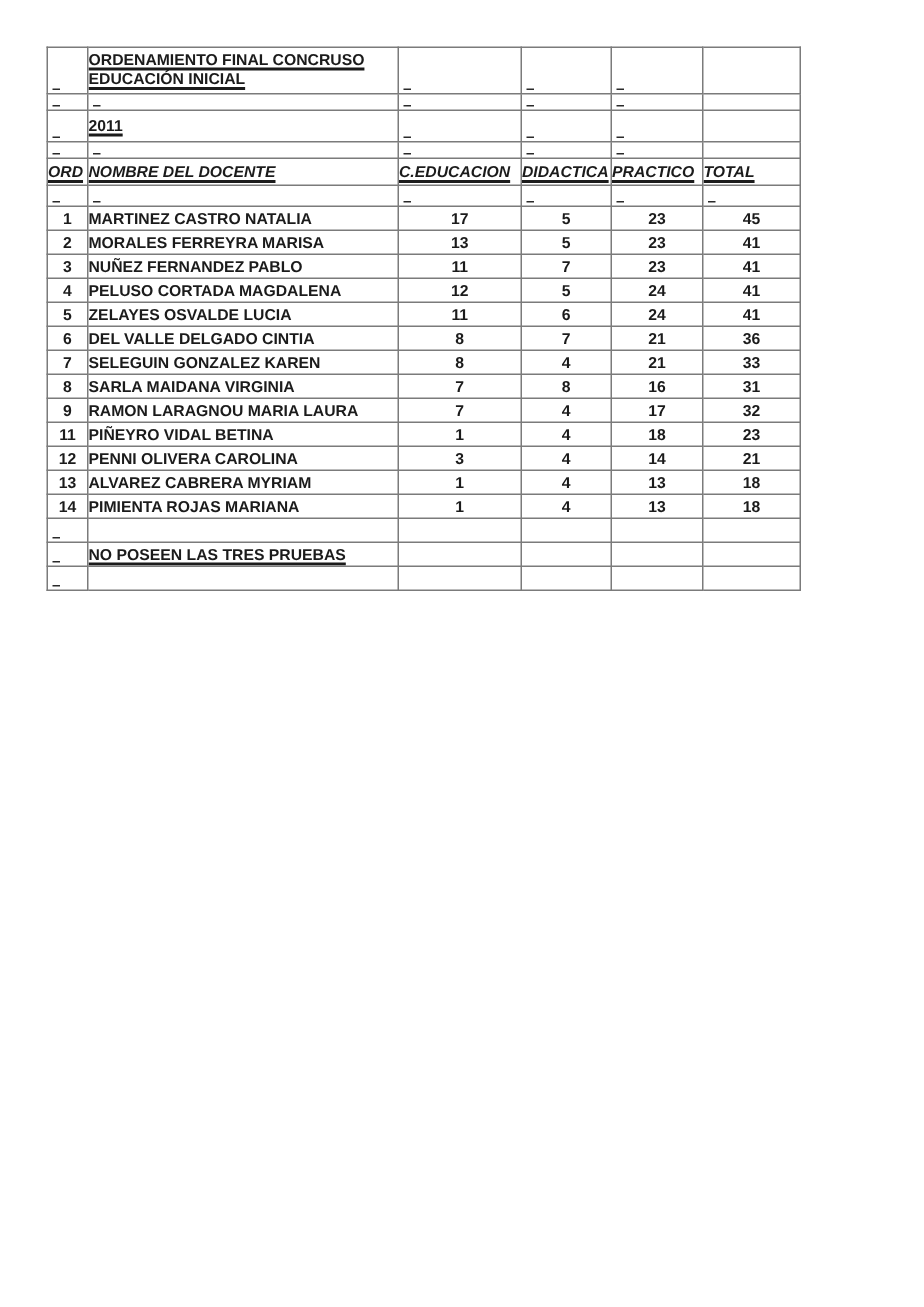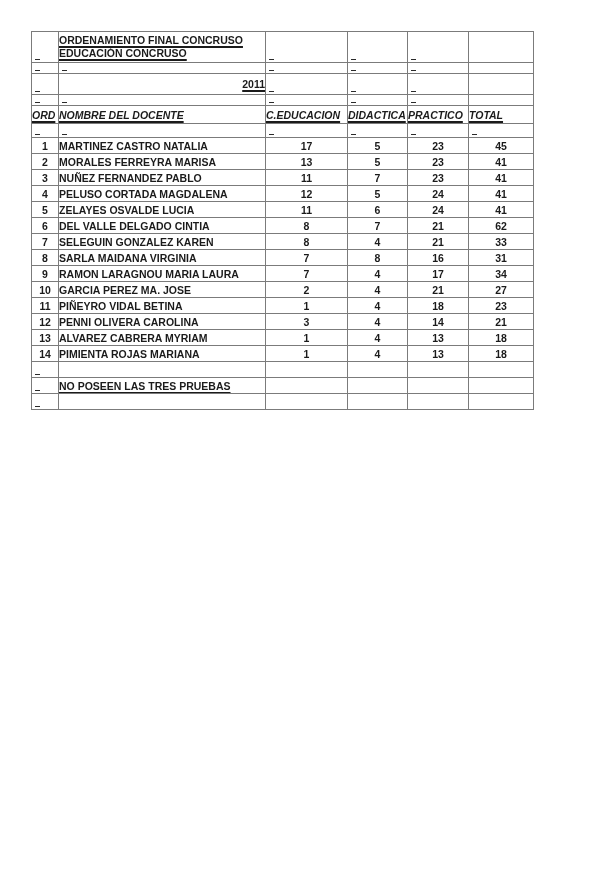--- a/index.html
+++ b/index.html
@@ -31,21 +31,21 @@
     padding: 0;
     position: relative;
     vertical-align: middle;
     overflow: hidden;
     white-space: nowrap;
   }
   
   td.c-ord  { text-align: center; }
   td.c-name { text-align: left; padding-left: 3px; }
   td.c-num  { text-align: center; }
-  td.c-center { text-align: right; margin-top: 20px; }
+  td.c-center { text-align: left; margin-top: 20px; }
 
   
   .r-title td  { height: 30px; vertical-align: top; padding-top: 1px; }
   .r-sm td     { height: 10px; }
   .r-2011 td   { height: 20px; vertical-align: top; padding-top: 3px; }
   .r-header td { height: 17px; font-style: italic; }
   .r-sm2 td    { height: 13px; }
   .r-data td   { height: 15px; }
   .r-bot td    { height: 15px; }
 
@@ -82,21 +82,21 @@
       <col style="width:60px">
         <col style="width:61px">
         <col style="width:65px">
     </colgroup>
 
     <tbody id="tb-top">
       <tr class="r-title">
         <td class="c-ord dash"></td>
         <td class="c-name">
           <div class="u">ORDENAMIENTO FINAL CONCRUSO</div>
-          <div class="u">EDUCACIÓN CONCRUSO</div>
+          <div class="u">EDUCACIÓN INICIAL</div>
         </td>
         <td class="dash"></td>
         <td class="dash"></td>
         <td class="dash"></td>
         <td></td>
       </tr>
 
       <tr class="r-sm">
         <td class="dash"></td>
         <td class="dash"></td>
@@ -185,21 +185,21 @@
           <td class="c-num">6</td>
           <td class="c-num">24</td>
           <td class="c-num">41</td>
         </tr>
         <tr class="r-data">
           <td class="c-ord">6</td>
           <td class="c-name">DEL VALLE DELGADO CINTIA</td>
           <td class="c-num">8</td>
           <td class="c-num">7</td>
           <td class="c-num">21</td>
-          <td class="c-num">62</td>
+          <td class="c-num">36</td>
         </tr>
         <tr class="r-data">
           <td class="c-ord">7</td>
           <td class="c-name">SELEGUIN GONZALEZ KAREN</td>
           <td class="c-num">8</td>
           <td class="c-num">4</td>
           <td class="c-num">21</td>
           <td class="c-num">33</td>
         </tr>
         <tr class="r-data">
@@ -209,29 +209,21 @@
           <td class="c-num">8</td>
           <td class="c-num">16</td>
           <td class="c-num">31</td>
         </tr>
         <tr class="r-data">
           <td class="c-ord">9</td>
           <td class="c-name">RAMON LARAGNOU MARIA LAURA</td>
           <td class="c-num">7</td>
           <td class="c-num">4</td>
           <td class="c-num">17</td>
-          <td class="c-num">34</td>
-        </tr>
-        <tr class="r-data">
-          <td class="c-ord">10</td>
-          <td class="c-name">GARCIA PEREZ MA. JOSE</td>
-          <td class="c-num">2</td>
-          <td class="c-num">4</td>
-          <td class="c-num">21</td>
-          <td class="c-num">27</td>
+          <td class="c-num">32</td>
         </tr>
         <tr class="r-data">
           <td class="c-ord">11</td>
           <td class="c-name">PIÑEYRO VIDAL BETINA</td>
           <td class="c-num">1</td>
           <td class="c-num">4</td>
           <td class="c-num">18</td>
           <td class="c-num">23</td>
         </tr>
         <tr class="r-data">

